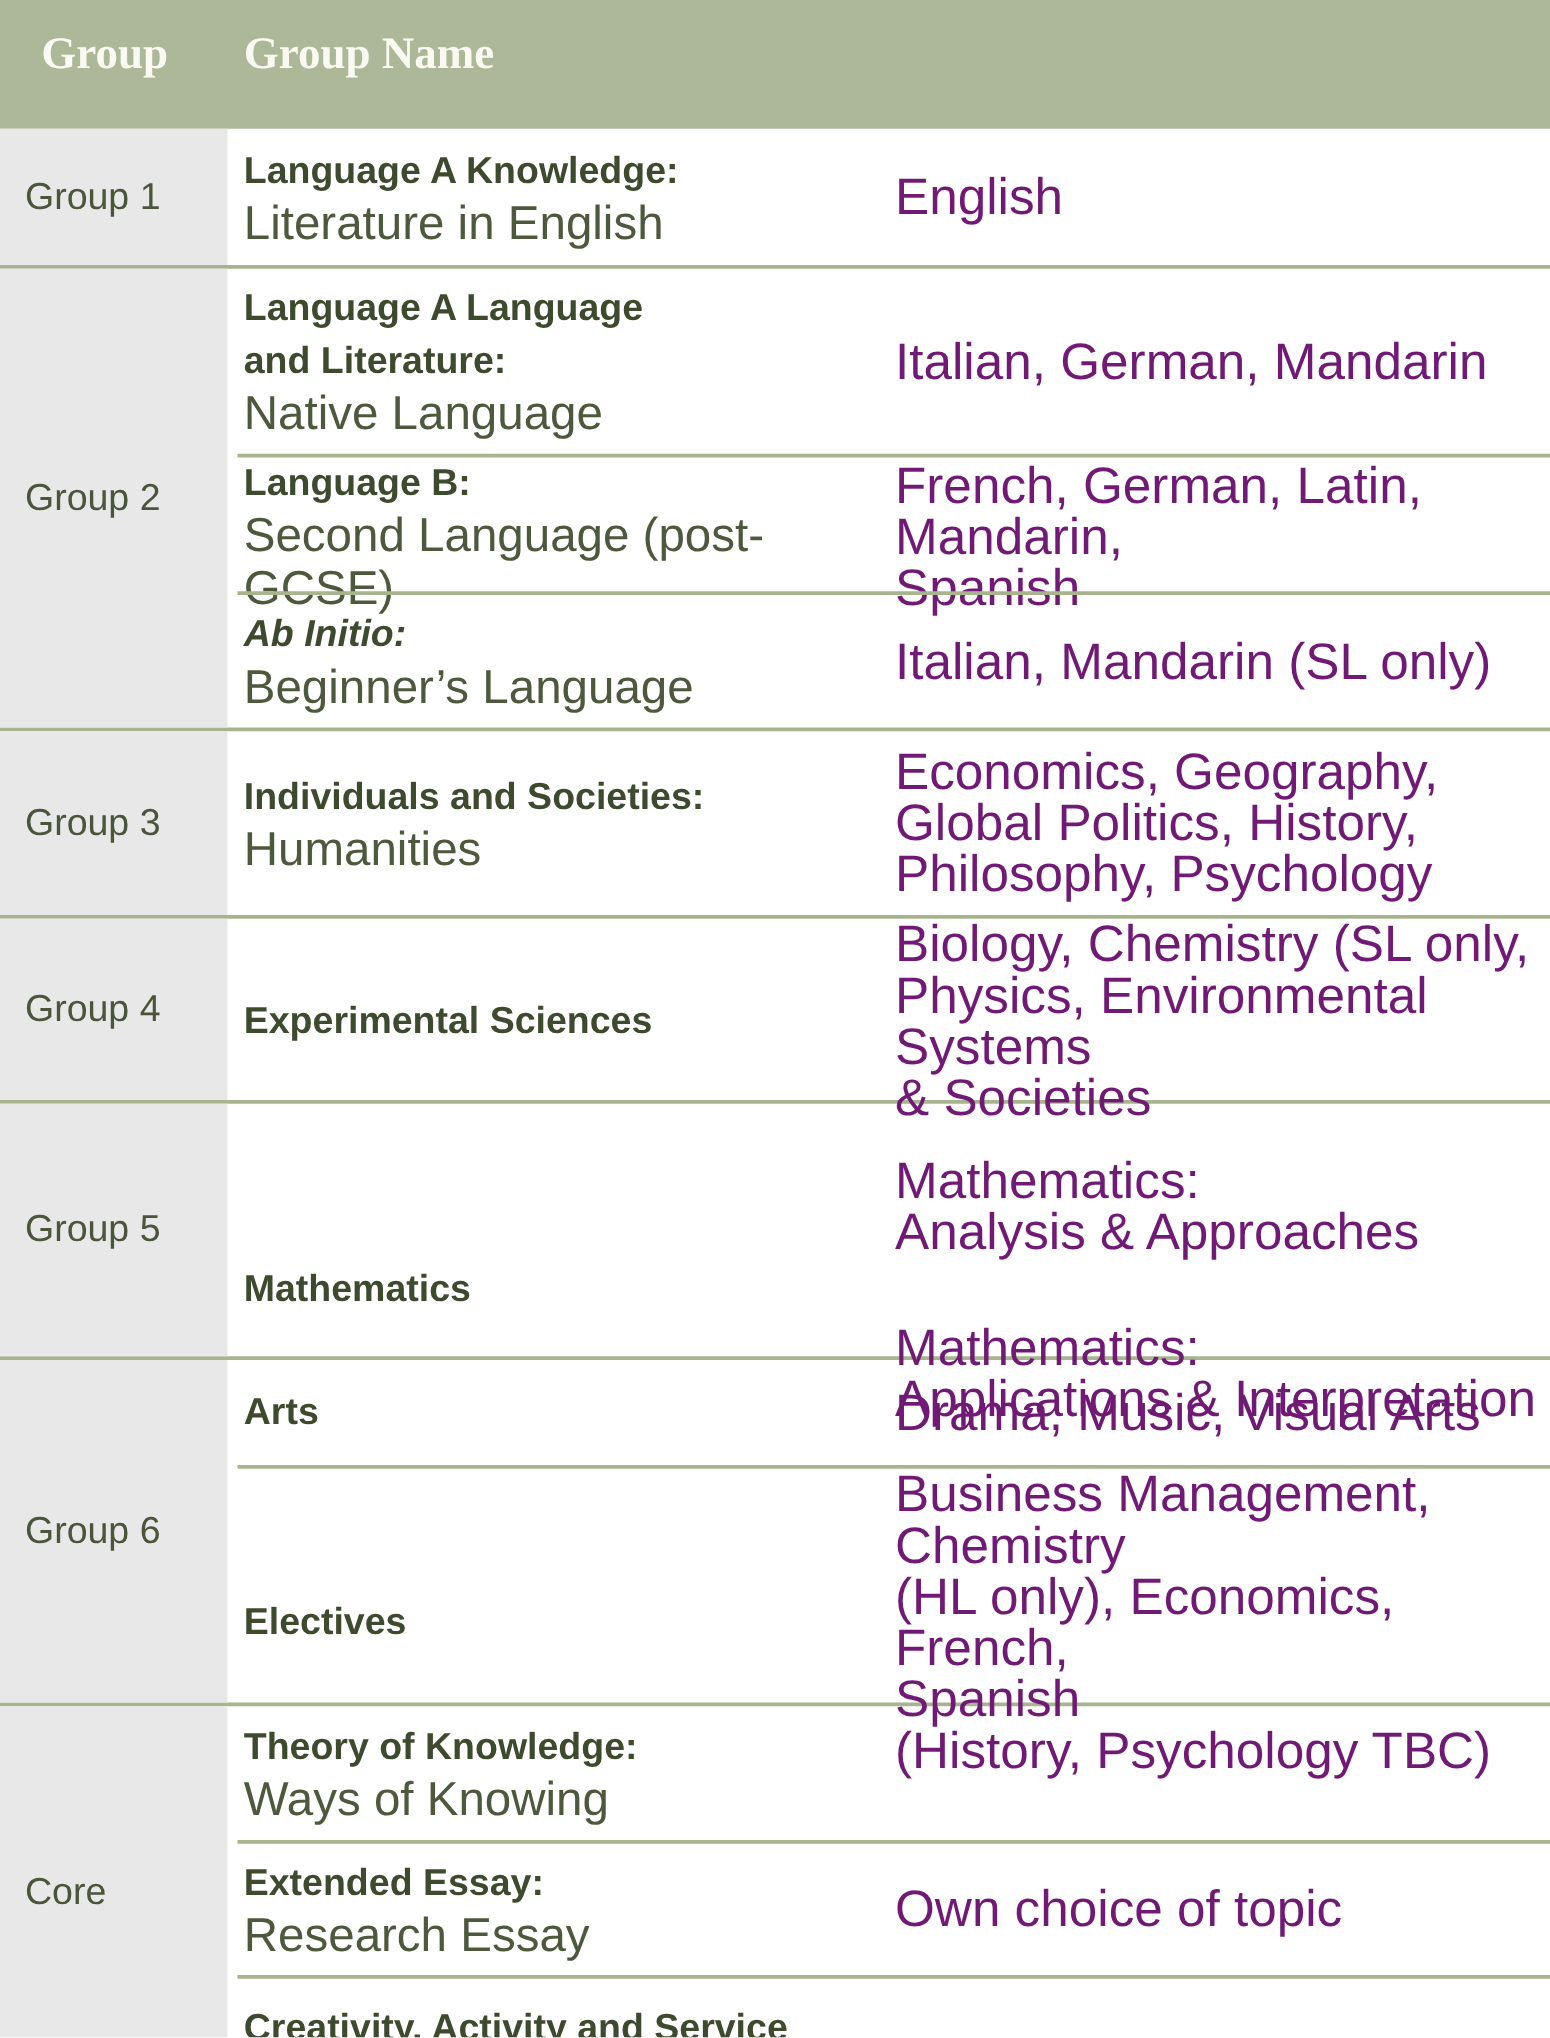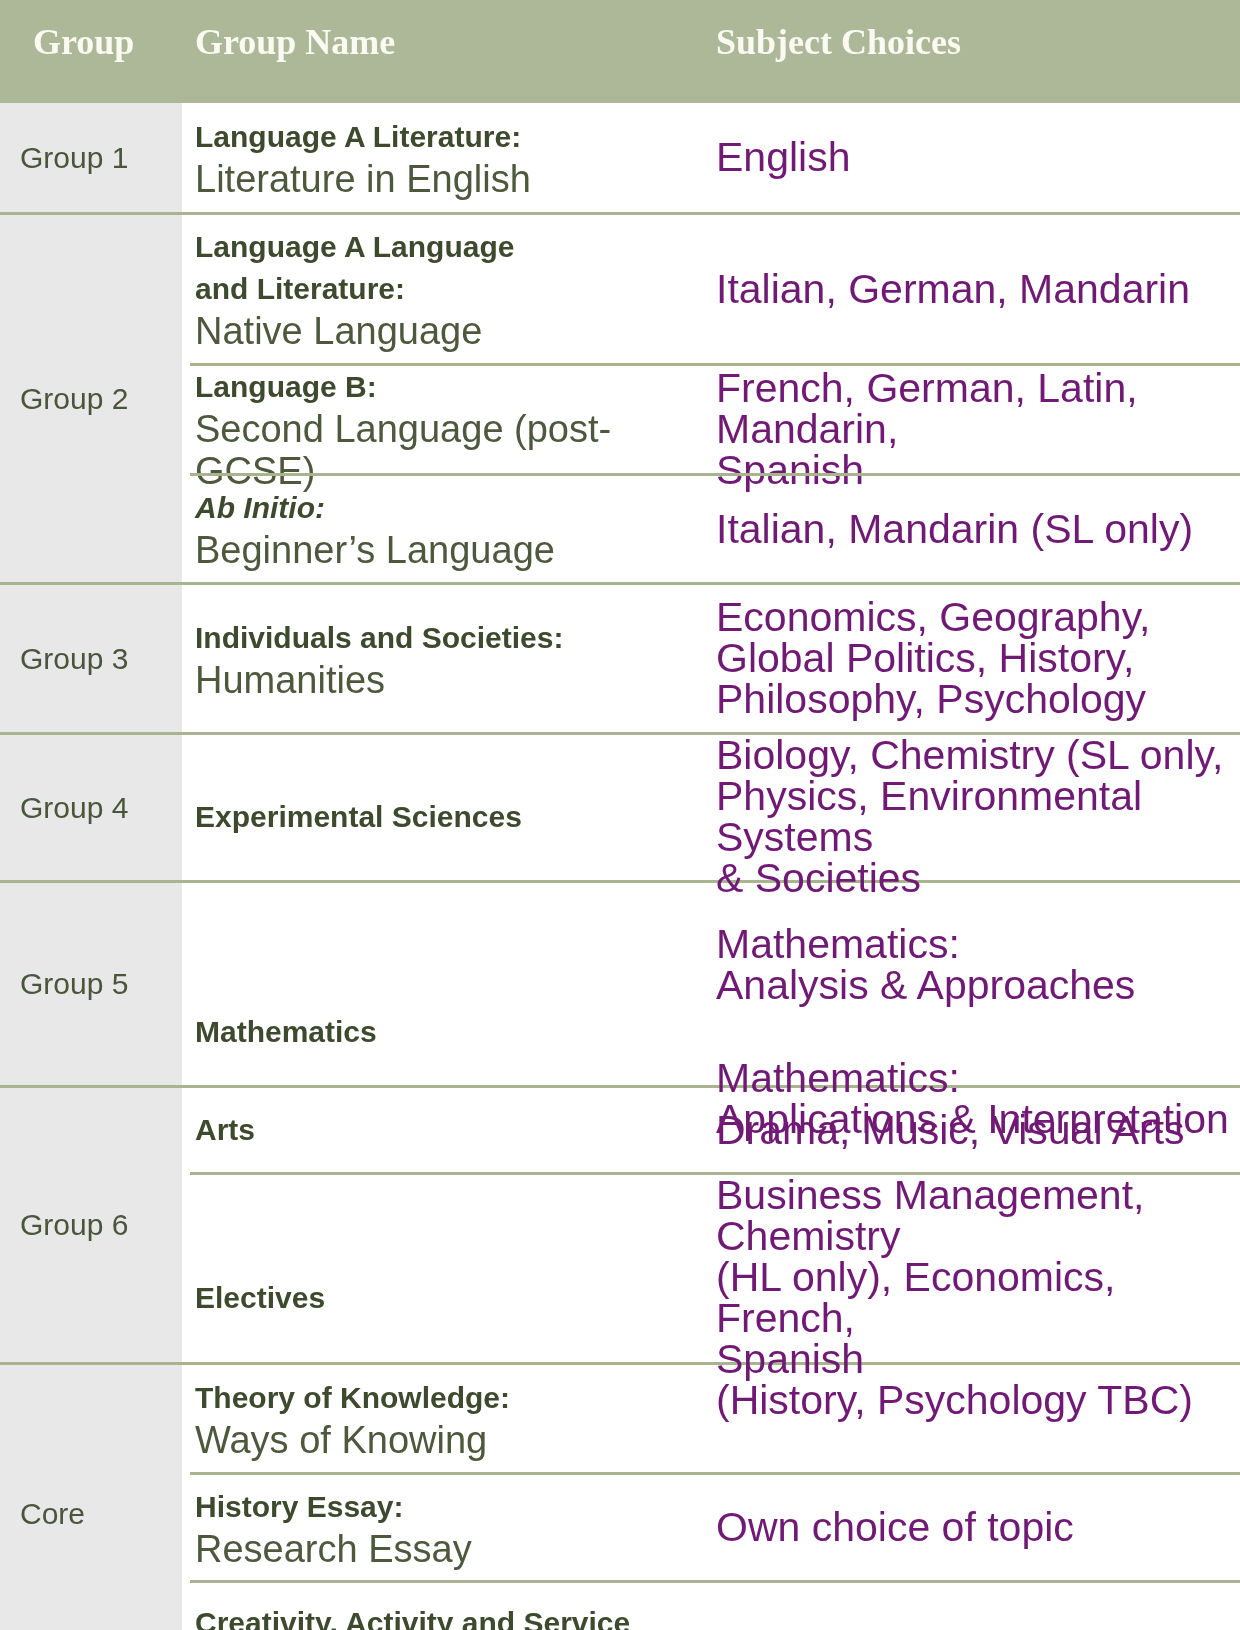--- a/index.html
+++ b/index.html
@@ -81,29 +81,28 @@
   .subdivider { height: 3px; background: #a8b48e; margin-left: 8px; } 
 </style>
 </head>
 <body>
 
 <div class="page">
 
   <div class="thead">
     <div class="th th-first">Group</div>
     <div class="th">Group Name</div>
-    <div class="th">Subject Choices</div>
   </div>
 
   <div class="group">
     <div class="glabel">Group 1</div>
     <div class="gbody">
       <div class="row" style="height:109px">
         <div class="namecell">
-          <div class="title">Language A Literature:</div>
+          <div class="title">Language A Knowledge:</div>
           <div class="subtitle">Literature in English</div>
         </div>
         <div class="subjcell">English</div>
       </div>
     </div>
   </div>
 
   <div class="divider"></div>
 
   <div class="group">
@@ -221,21 +220,21 @@
       <div class="row" style="height:107px">
         <div class="namecell">
           <div class="title">Theory of Knowledge:</div>
           <div class="subtitle">Ways of Knowing</div>
         </div>
         <div class="subjcell"></div>
       </div>
       <div class="subdivider"></div>
       <div class="row" style="height:105px">
         <div class="namecell">
-          <div class="title">History Essay:</div>
+          <div class="title">Extended Essay:</div>
           <div class="subtitle">Research Essay</div>
         </div>
         <div class="subjcell">Own choice of topic</div>
       </div>
       <div class="subdivider"></div>
       <div class="row" style="height:80px">
         <div class="namecell">
           <div class="title">Creativity, Activity and Service</div>
         </div>
         <div class="subjcell"></div>

